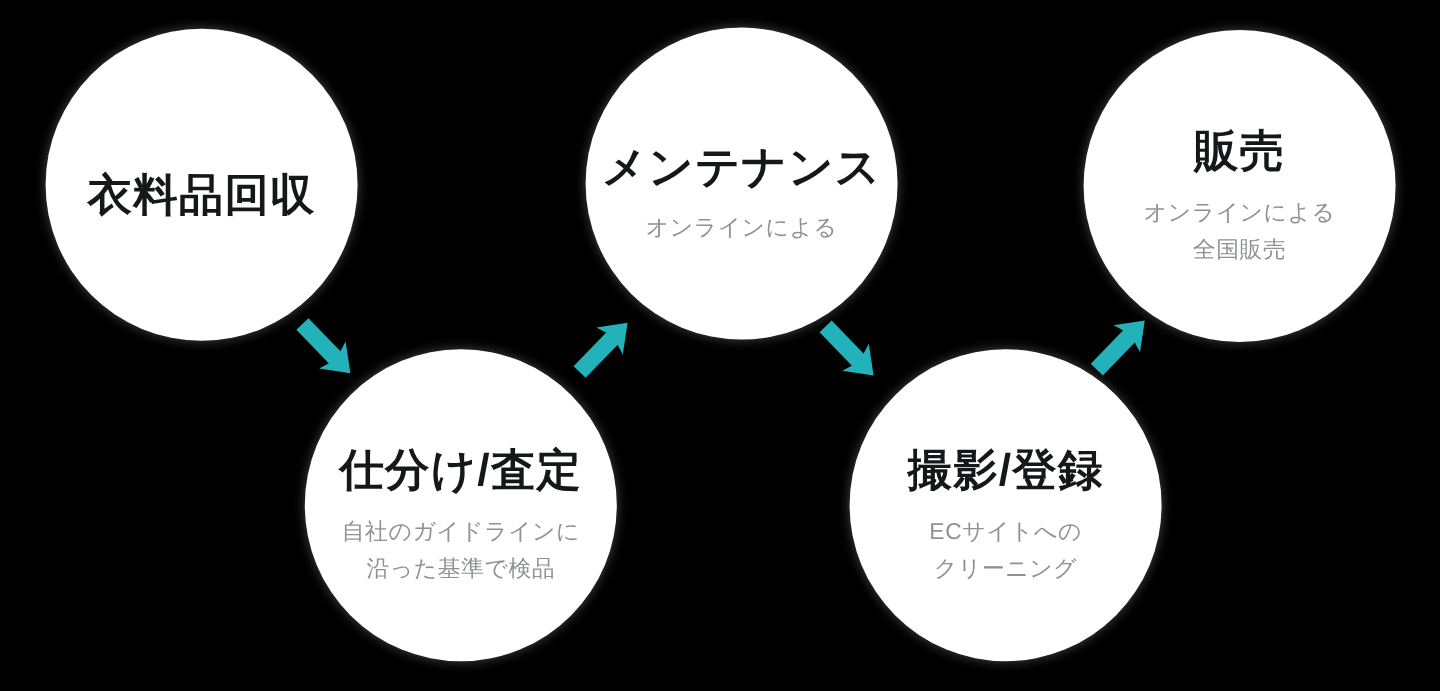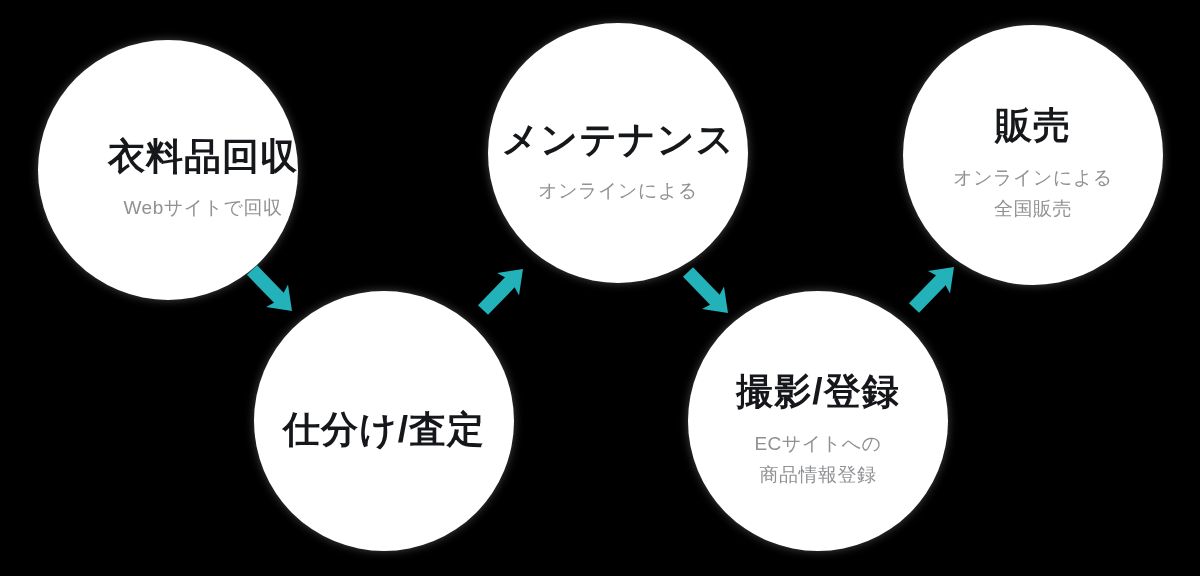--- a/index.html
+++ b/index.html
@@ -54,40 +54,40 @@
     color: var(--arrow, #23b2b9);
   }
   .arrow svg { display: block; width: 50px; height: 52px; }
   .arrow.flip svg { transform: scaleY(-1); }
 </style>
 </head>
 <body>
 
 <div class="canvas">
 
-  <div class="circle" style="left:38px; top:40px;justify-content:flex-end;">
+  <div class="circle" style="left:38px; top:24px;">
     <div class="circle-inner">
       <div class="step-title">衣料品回収</div>
-      <div class="step-desc">
-        <span class="desc-line">Webサイトで回収</span>
-
-      </div>
     </div>
   </div>
 
   <div class="arrow" style="left:245px; top:262px;">
     <svg viewBox="0 0 50 52" fill="currentColor" stroke="currentColor">
       <line x1="7" y1="8" x2="37" y2="39" stroke-width="14" stroke-linecap="butt"></line>
       <polygon points="47,49 21,45 35,37.5 43,22.5" stroke="none"></polygon>
     </svg>
   </div>
 
   <div class="circle" style="left:254px; top:291px;">
     <div class="circle-inner">
       <div class="step-title">仕分け/査定</div>
+      <div class="step-desc">
+        <span class="desc-line">自社のガイドラインに</span>
+        <span class="desc-line">沿った基準で検品</span>
+      </div>
     </div>
   </div>
 
   <div class="arrow flip" style="left:476px; top:266px;">
     <svg viewBox="0 0 50 52" fill="currentColor" stroke="currentColor">
       <line x1="7" y1="8" x2="37" y2="39" stroke-width="14" stroke-linecap="butt"></line>
       <polygon points="47,49 21,45 35,37.5 43,22.5" stroke="none"></polygon>
     </svg>
   </div>
 
@@ -100,26 +100,26 @@
     </div>
   </div>
 
   <div class="arrow" style="left:681px; top:264px;">
     <svg viewBox="0 0 50 52" fill="currentColor" stroke="currentColor">
       <line x1="7" y1="8" x2="37" y2="39" stroke-width="14" stroke-linecap="butt"></line>
       <polygon points="47,49 21,45 35,37.5 43,22.5" stroke="none"></polygon>
     </svg>
   </div>
 
-  <div class="circle" style="left:688px; top:291px;">
+  <div class="circle" style="left:708px; top:291px;">
     <div class="circle-inner">
       <div class="step-title">撮影/登録</div>
       <div class="step-desc">
         <span class="desc-line">ECサイトへの</span>
-        <span class="desc-line">商品情報登録</span>
+        <span class="desc-line">クリーニング</span>
       </div>
     </div>
   </div>
 
   <div class="arrow flip" style="left:907px; top:264px;">
     <svg viewBox="0 0 50 52" fill="currentColor" stroke="currentColor">
       <line x1="7" y1="8" x2="37" y2="39" stroke-width="14" stroke-linecap="butt"></line>
       <polygon points="47,49 21,45 35,37.5 43,22.5" stroke="none"></polygon>
     </svg>
   </div>

